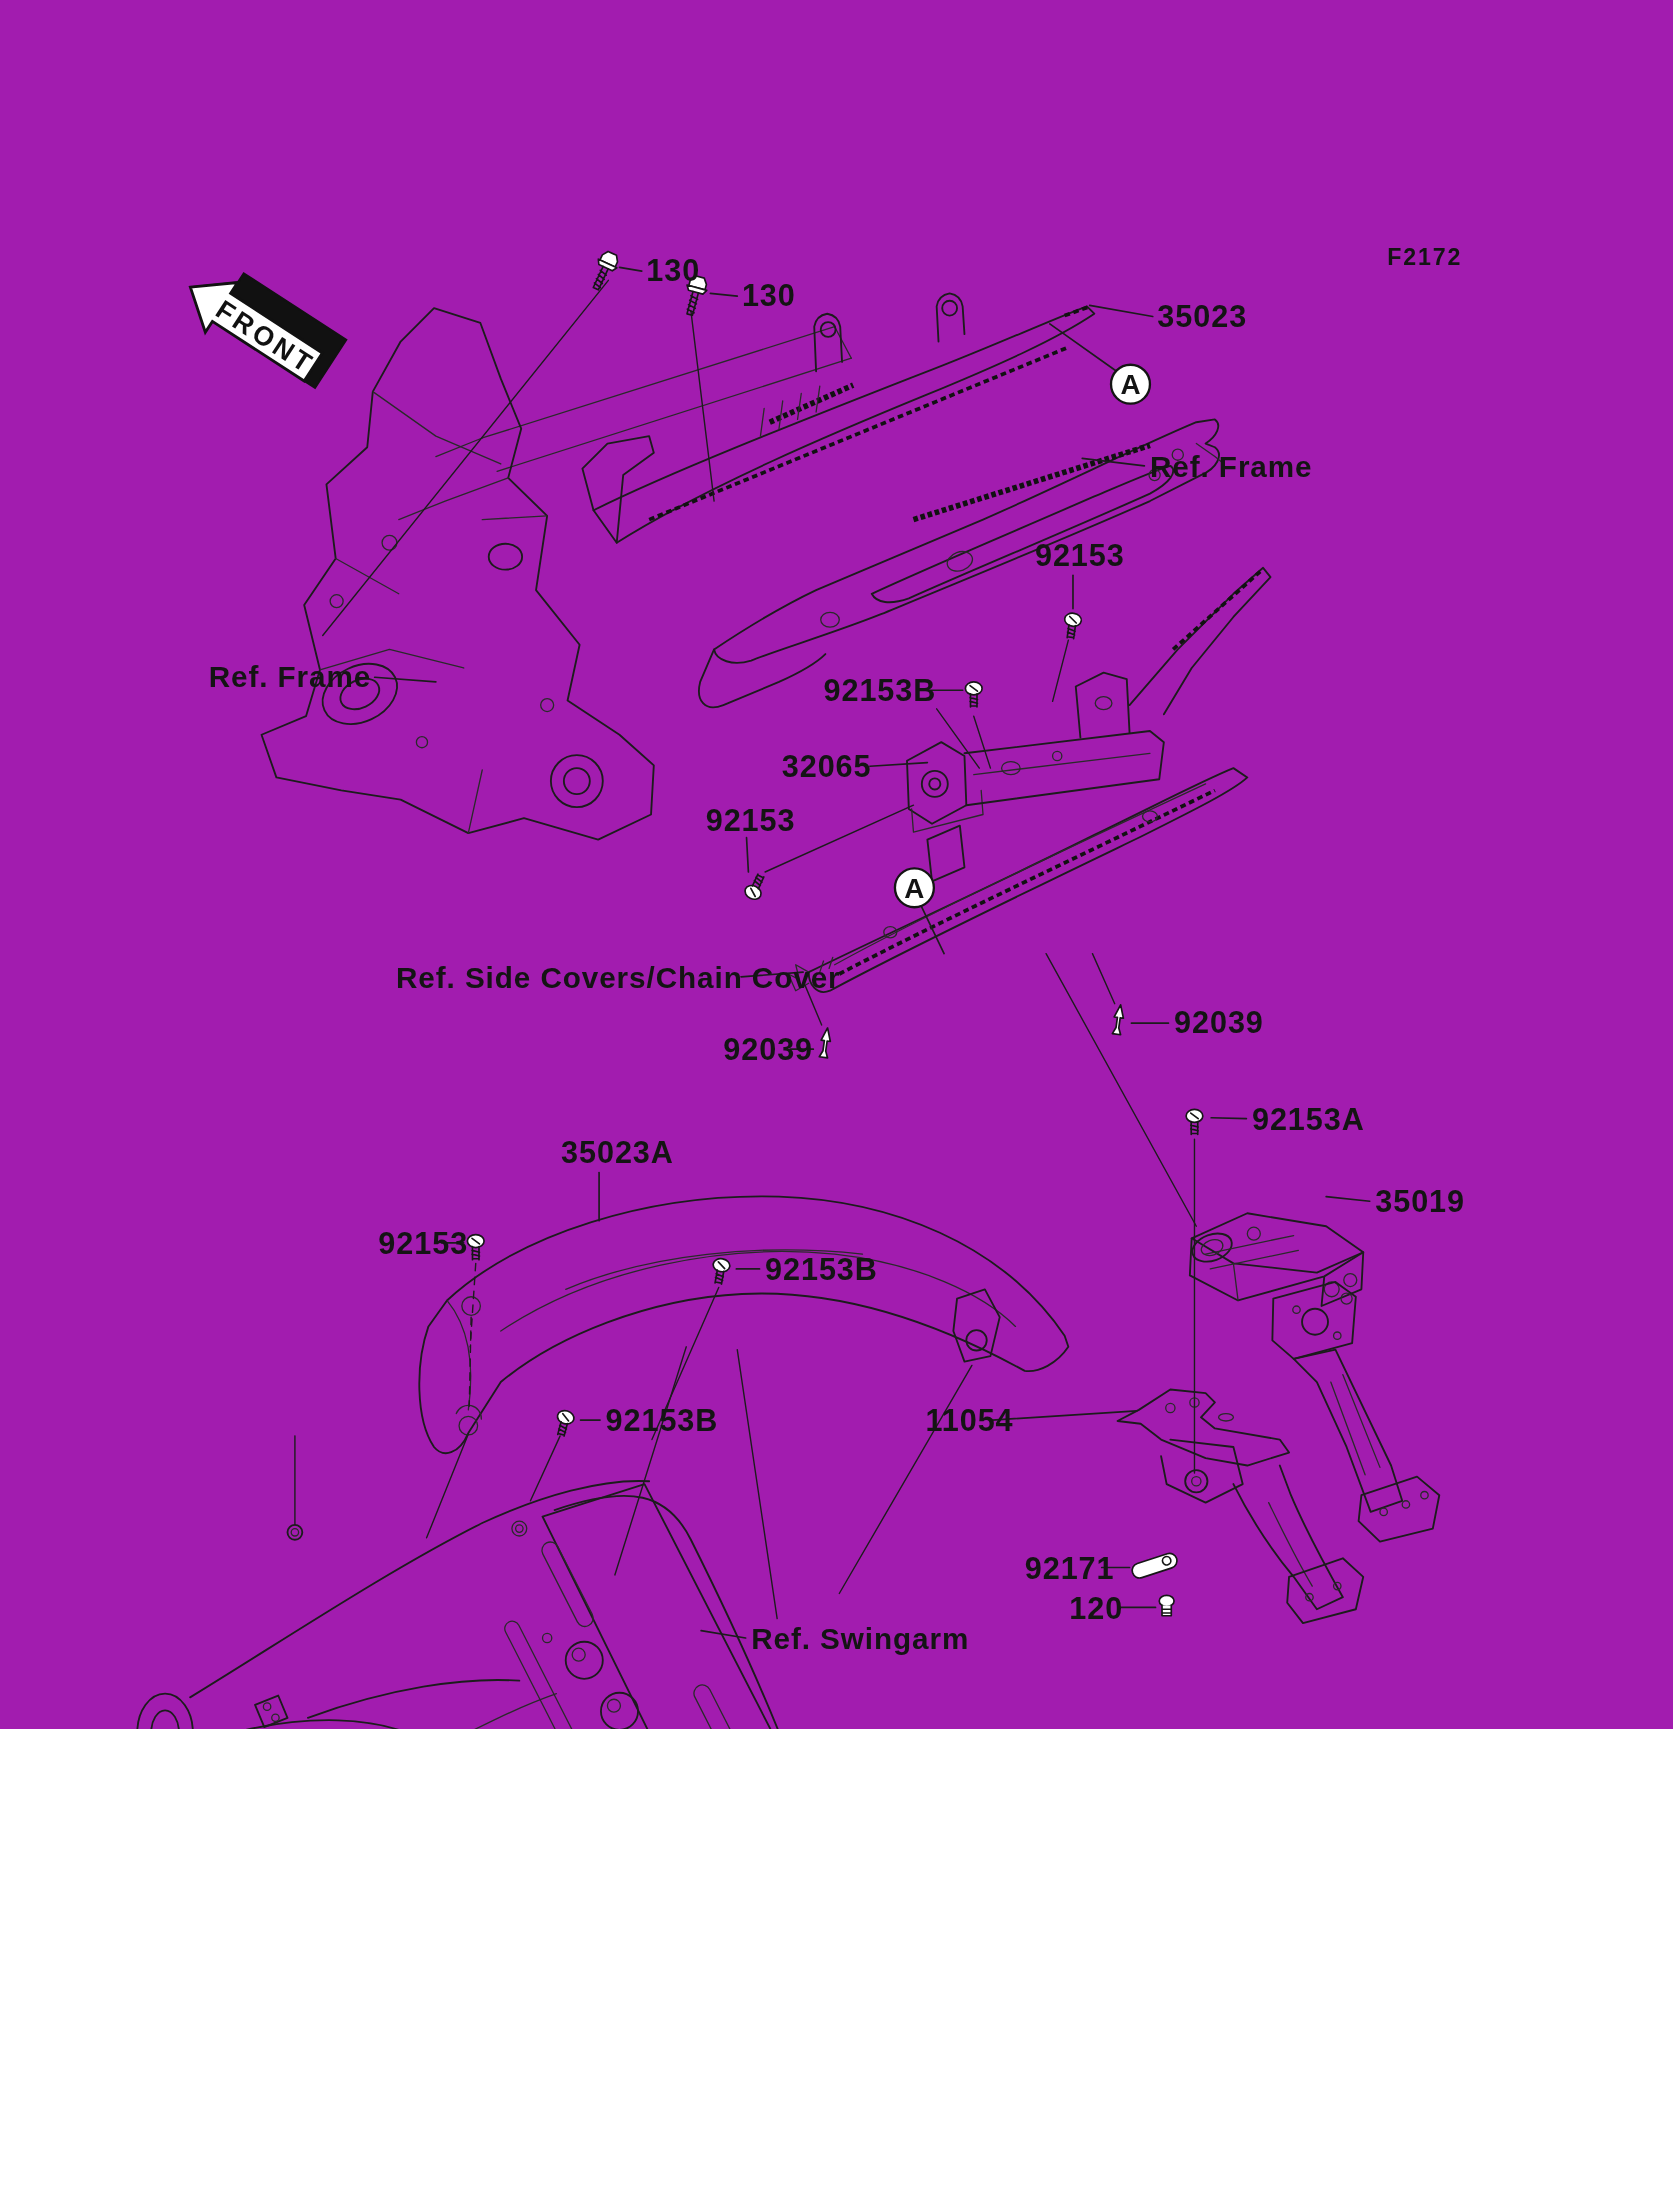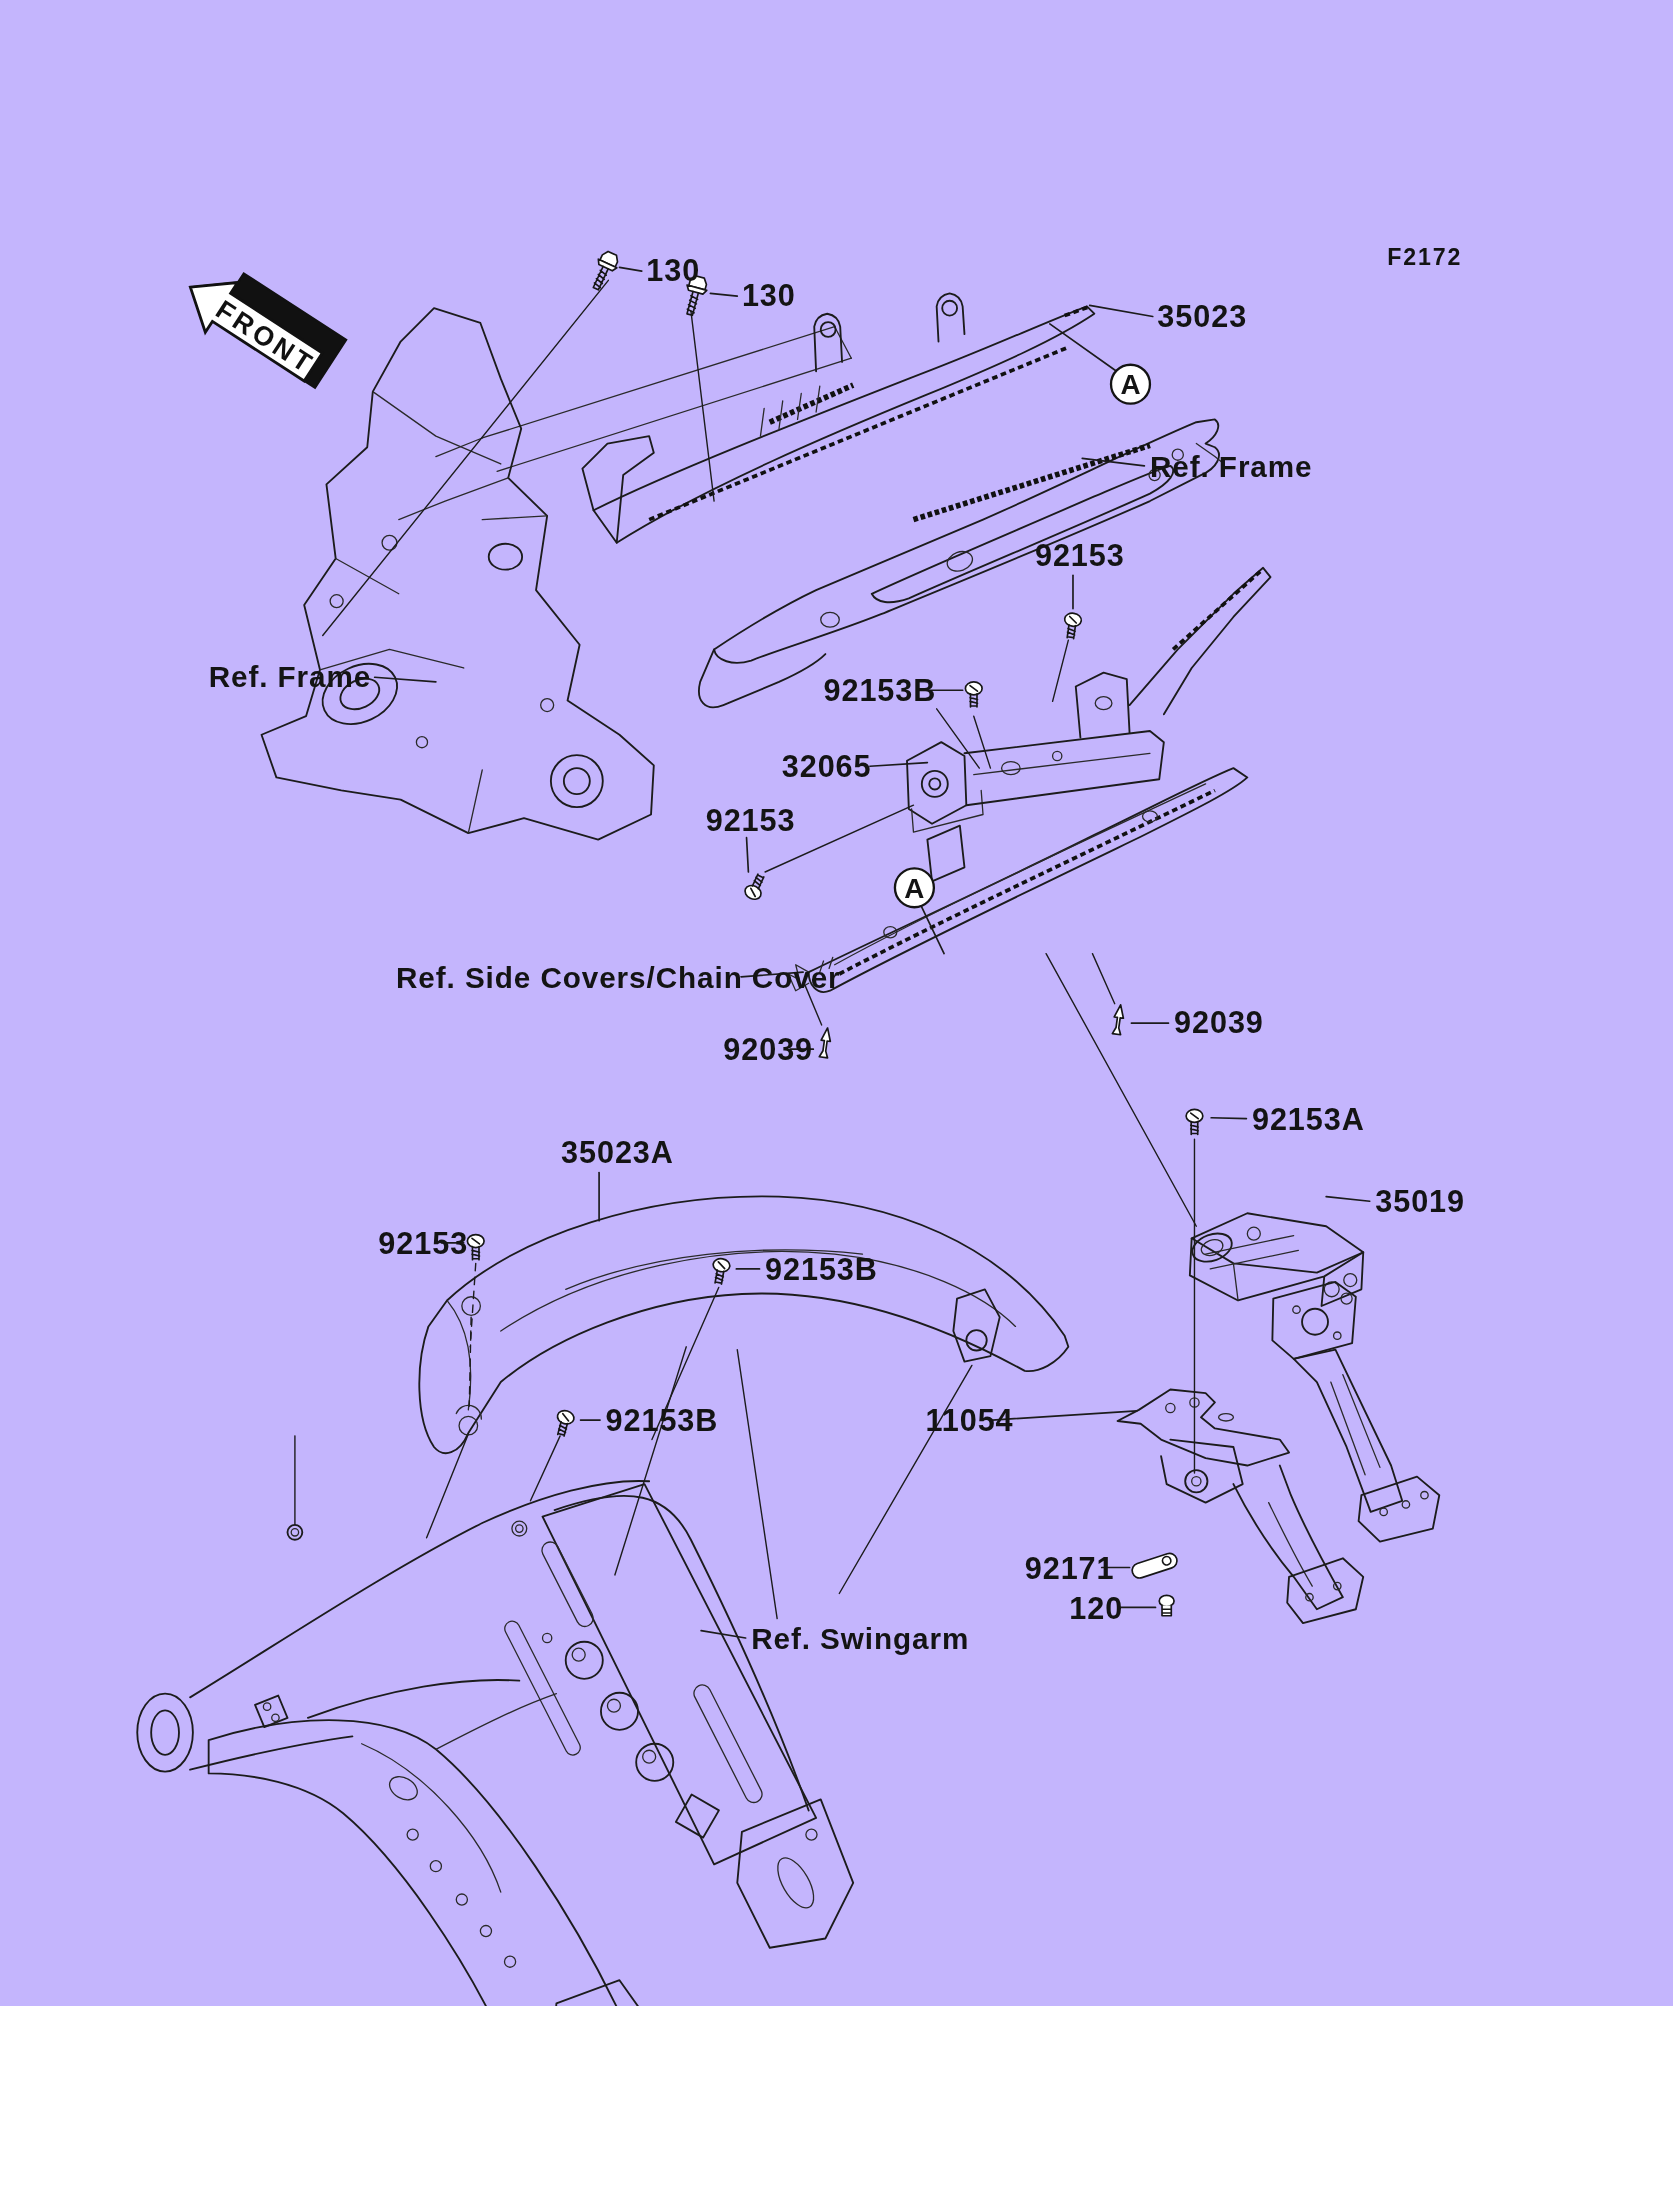--- a/index.html
+++ b/index.html
@@ -1,16 +1,16 @@
 <!DOCTYPE html>
 <html style="font-size:15px"><head>
 <meta charset="utf-8">
 <style>
   html,body{margin:0;padding:0;background:#ffffff;}
-  .page{position:relative;width:1673px;height:2006px;background:#c4b5fd;overflow:hidden;}
+  .page{position:relative;width:1673px;height:1729px;background:#a21caf;overflow:hidden;}
   svg{display:block;}
   .callout{font-family:"Liberation Sans",sans-serif;font-weight:700;font-size:33px;fill:#141414;letter-spacing:1px;}
   .reflabel{font-family:"Liberation Sans",sans-serif;font-weight:700;font-size:32px;fill:#141414;letter-spacing:1px;}
   .figcode{font-family:"Liberation Sans",sans-serif;font-weight:700;font-size:25px;fill:#141414;letter-spacing:2px;}
   .marker{font-family:"Liberation Sans",sans-serif;font-weight:700;font-size:30px;fill:#141414;}
   .front-text{font-family:"Liberation Sans",sans-serif;font-weight:700;font-size:29px;fill:#111;letter-spacing:4px;}
   .part{fill:none;stroke:#1c1c1c;stroke-width:2;stroke-linejoin:round;stroke-linecap:round;}
   .part-thin{fill:none;stroke:#2a2a2a;stroke-width:1.4;stroke-linejoin:round;stroke-linecap:round;}
   .leader{fill:none;stroke:#1c1c1c;stroke-width:1.8;stroke-linecap:round;}
   .axisline{fill:none;stroke:#1c1c1c;stroke-width:1.5;stroke-linecap:round;}

